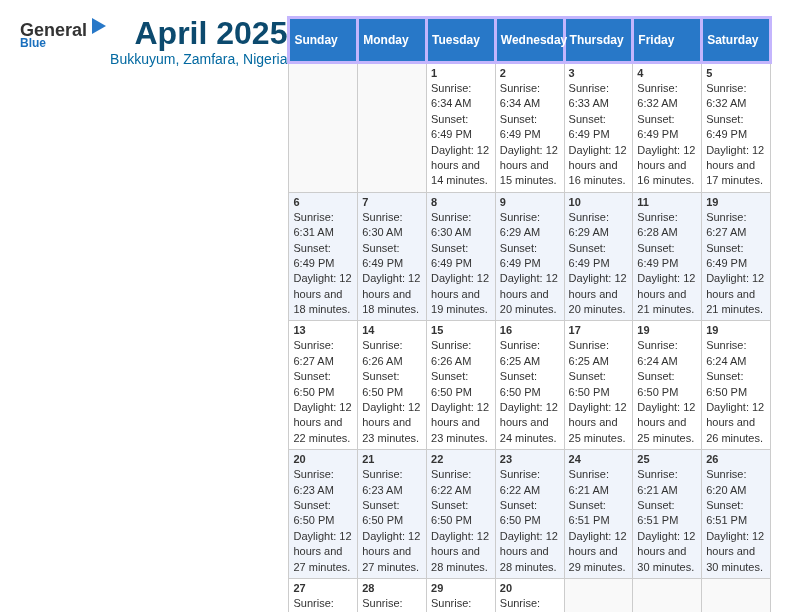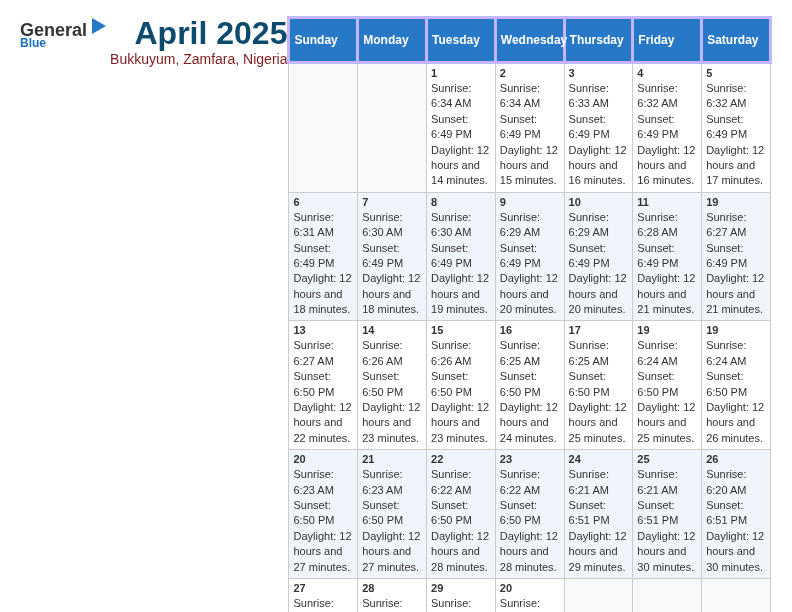--- a/index.html
+++ b/index.html
@@ -41,21 +41,21 @@
       text-align: right;
     }
     .month-title {
       font-size: 32px;
       font-weight: bold;
       color: #0c4a6e;
       line-height: 1.1;
     }
     .subtitle {
       font-size: 14px;
-      color: #7f1d1d;
+      color: #0369a1;
     }
     .calendar {
       flex: 1;
       border: 1px solid #ccc;
       border-collapse: collapse;
       width: 100%;
       table-layout: fixed;
     }
     .calendar th {
       background-color: #2878c8;

